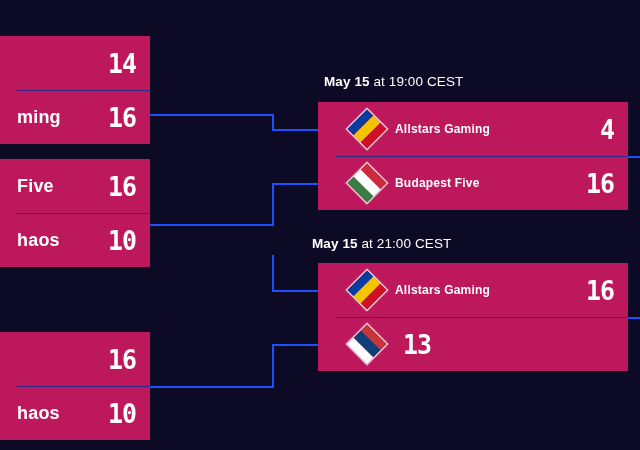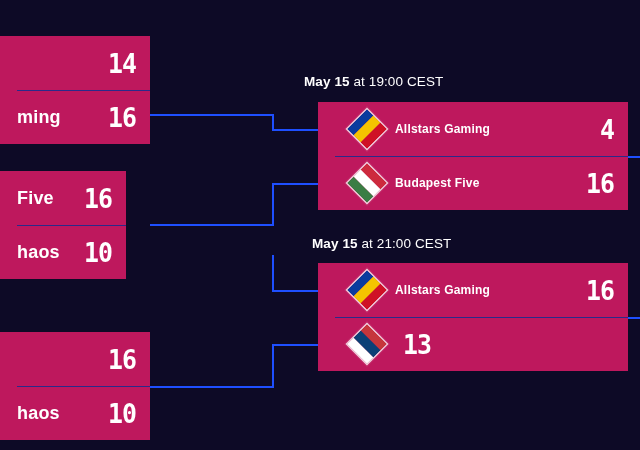--- a/index.html
+++ b/index.html
@@ -137,21 +137,21 @@
     <div class="row">
       <div class="team"></div>
       <div class="score">14</div>
     </div>
     <div class="row">
       <div class="team">ming</div>
       <div class="score">16</div>
     </div>
   </div>
 
-  <div class="match left-card" style="left:0; top:171px; width:126px; height:108px;">
+  <div class="match left-card" style="left:0; top:159px; width:150px; height:108px;">
     <div class="row">
       <div class="team">Five</div>
       <div class="score">16</div>
     </div>
     <div class="row">
       <div class="team">haos</div>
       <div class="score">10</div>
     </div>
   </div>
 
@@ -159,21 +159,21 @@
     <div class="row">
       <div class="team"></div>
       <div class="score">16</div>
     </div>
     <div class="row">
       <div class="team">haos</div>
       <div class="score">10</div>
     </div>
   </div>
 
-  <div class="datelbl" style="left:304px; top:74px;">
+  <div class="datelbl" style="left:324px; top:74px;">
     <b>May 15</b><span> at 19:00 CEST</span>
   </div>
 
   <div class="match" style="left:318px; top:102px; width:310px; height:108px;">
     <div class="row">
       <div class="flagwrap">
         <div class="flag v">
           <span style="background:#0a3b9e;"></span>
           <span style="background:#f4c400;"></span>
           <span style="background:#cf1126;"></span>

